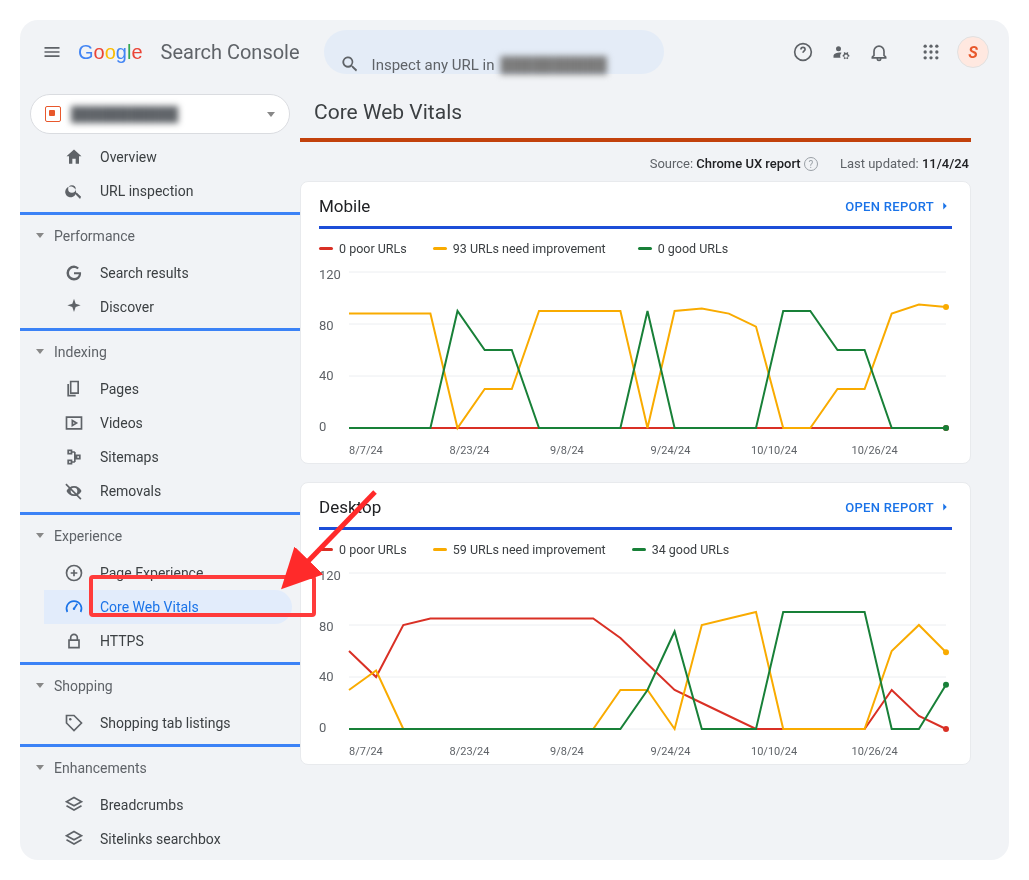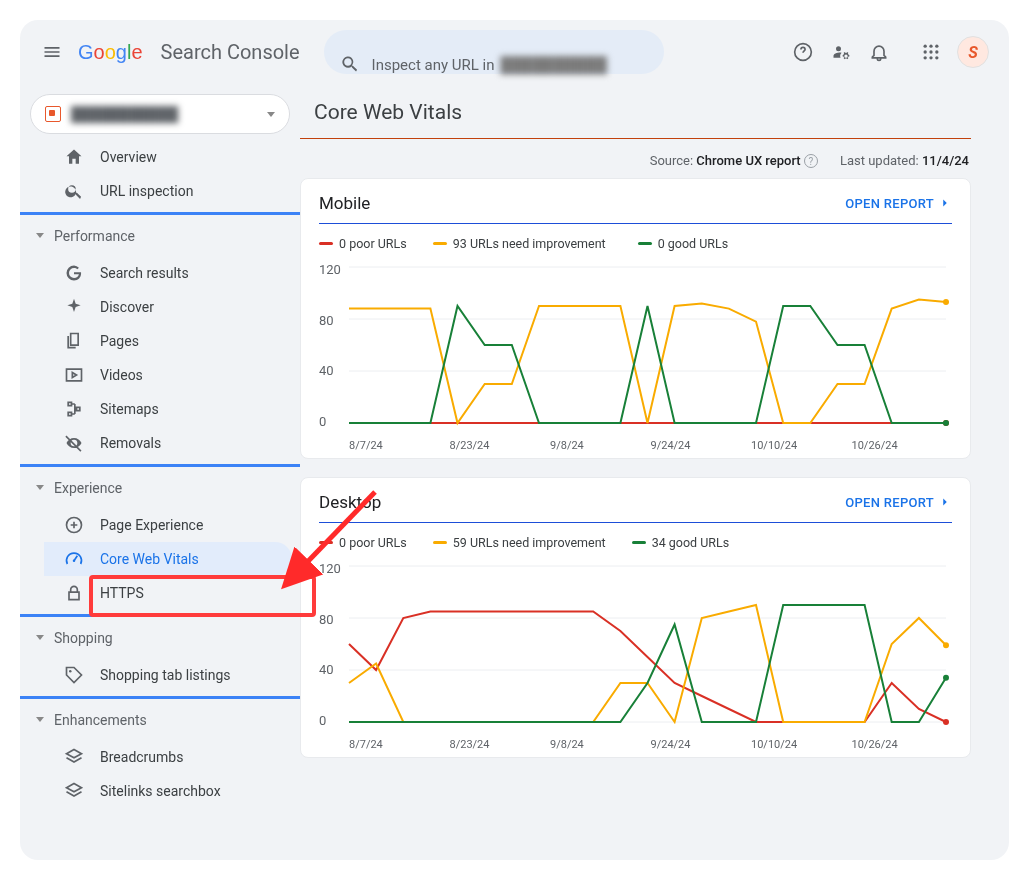--- a/index.html
+++ b/index.html
@@ -26,24 +26,24 @@
   .prop-pill .lbl { flex:1; filter: blur(3px); letter-spacing:-0.2px; }
   .nav-item { height:34px; display:flex; align-items:center; padding:0 10px 0 20px; gap:16px; color:#3c4043; font-size:14px; cursor:pointer; border-radius:0 18px 18px 0; margin-right:8px;margin-left:24px;}
   .nav-item .ic { width:20px; color:#5f6368; display:flex;align-items:center;justify-content:center; flex:0 0 20px;}
   .nav-sec { height:44px; display:flex; align-items:center; padding:0 10px 0 16px; gap:10px; color:#5f6368; font-size:14px; border-top:3px solid #3b82f6; margin-top:4px; }
   .nav-item.selected { background:#e2ecfb; color:#1a73e8; }
   .nav-item.selected .ic { color:#1a73e8; }
   .highlight-box { position:absolute; border:4px solid #ff3b3b; border-radius:4px; pointer-events:none; }
   
   .main { flex:1; padding: 8px 38px 0 0; }
   .page-title { font-size:21px; color:#3c4043; font-weight:400; padding: 8px 0 14px 14px; }
-  .meta-row { display:flex; justify-content:flex-end; gap:22px; border-top:1px solid #c2410c; padding:14px 2px 10px 0; font-size:13px; color:#5f6368; }
+  .meta-row { display:flex; justify-content:flex-end; gap:22px; border-top:4px solid #c2410c; padding:14px 2px 10px 0; font-size:13px; color:#5f6368; }
   .meta-row b { color:#202124; font-weight:500; }
   .card { background:#fff; border:1px solid #e8eaed; border-radius:8px; margin-bottom:18px; padding: 14px 18px 6px 18px; }
-  .card-head { display:flex; align-items:center; justify-content:space-between; border-bottom:1px solid #1d4ed8; padding-bottom:10px; margin-bottom:8px;}
+  .card-head { display:flex; align-items:center; justify-content:space-between; border-bottom:3px solid #1d4ed8; padding-bottom:10px; margin-bottom:8px;}
   .card-head .ttl { font-size:17px; color:#202124; }
   .open-link { color:#1a73e8; font-size:13px; font-weight:500; letter-spacing:0.3px; display:flex; align-items:center; gap:4px; cursor:pointer;}
   .legend-row { display:flex; gap:26px; font-size:12.5px; color:#3c4043; padding:4px 0 4px 0;}
   .legend-item { display:flex; align-items:center; gap:6px; }
   .legend-dash { width:14px;height:3px;border-radius:2px; }
   .chart { position:relative; height:180px; }
   .chart svg { width:100%; height:100%; display:block; }
   .ylab { position:absolute; left:0; font-size:13px; color:#5f6368; transform:translateY(-50%); }
   .xlab-row { display:flex; justify-content:space-between; padding:4px 0 0 30px; font-size:11px; color:#5f6368; }
   .xlab-row span { flex:1; text-align:left; }
@@ -151,20 +151,24 @@
       </div>
       <div class="nav-item">
         <span class="ic">
             <svg class="ico" viewBox="0 0 24 24">
               <path fill="currentColor" d="M12 2l2 6 6 2-6 2-2 6-2-6-6-2 6-2z"></path>
             </svg>
           </span>
         <span>Discover</span>
       </div>
 
+      <div class="nav-sec">
+          <span class="tri-down"></span>
+          <span>Indexing</span>
+        </div>
       <div class="nav-item">
         <span class="ic">
             <svg class="ico" viewBox="0 0 24 24">
               <path fill="none" stroke="currentColor" stroke-width="2" d="M8 3h9v14H8zM5 6v14h9"></path>
             </svg>
           </span>
         <span>Pages</span>
       </div>
       <div class="nav-item">
         <span class="ic">

